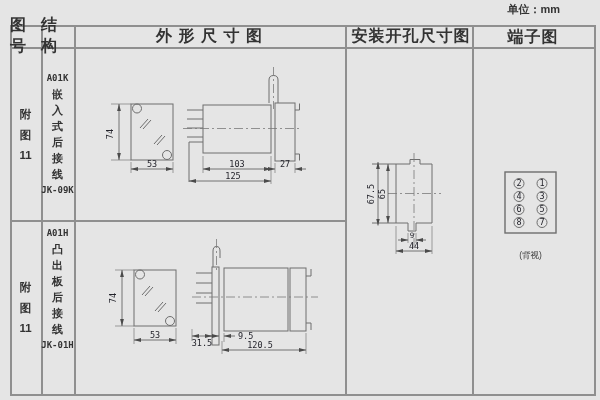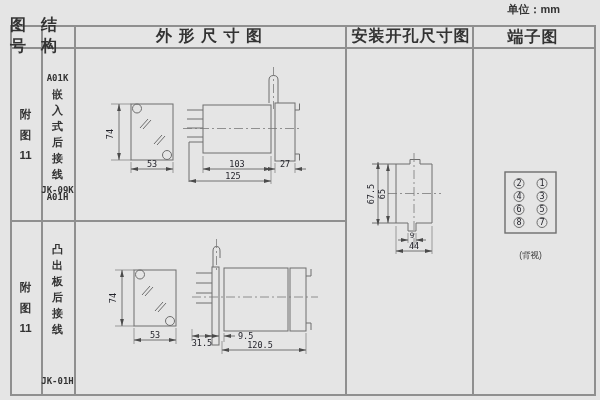--- a/index.html
+++ b/index.html
@@ -66,21 +66,21 @@
     <span class="chars">
       <span>嵌</span>
       <span>入</span>
       <span>式</span>
       <span>后</span>
       <span>接</span>
       <span>线</span>
     </span>
     <span class="code">JK-09K</span>
   </div>
-  <div class="cell structure" style="left:41px;top:220px;width:33px;height:138px;gap:36px;">
+  <div class="cell structure" style="left:41px;top:220px;width:33px;height:138px;">
     <span class="code">A01H</span>
     <span class="chars">
       <span>凸</span>
       <span>出</span>
       <span>板</span>
       <span>后</span>
       <span>接</span>
       <span>线</span>
     </span>
     <span class="code">JK-01H</span>

